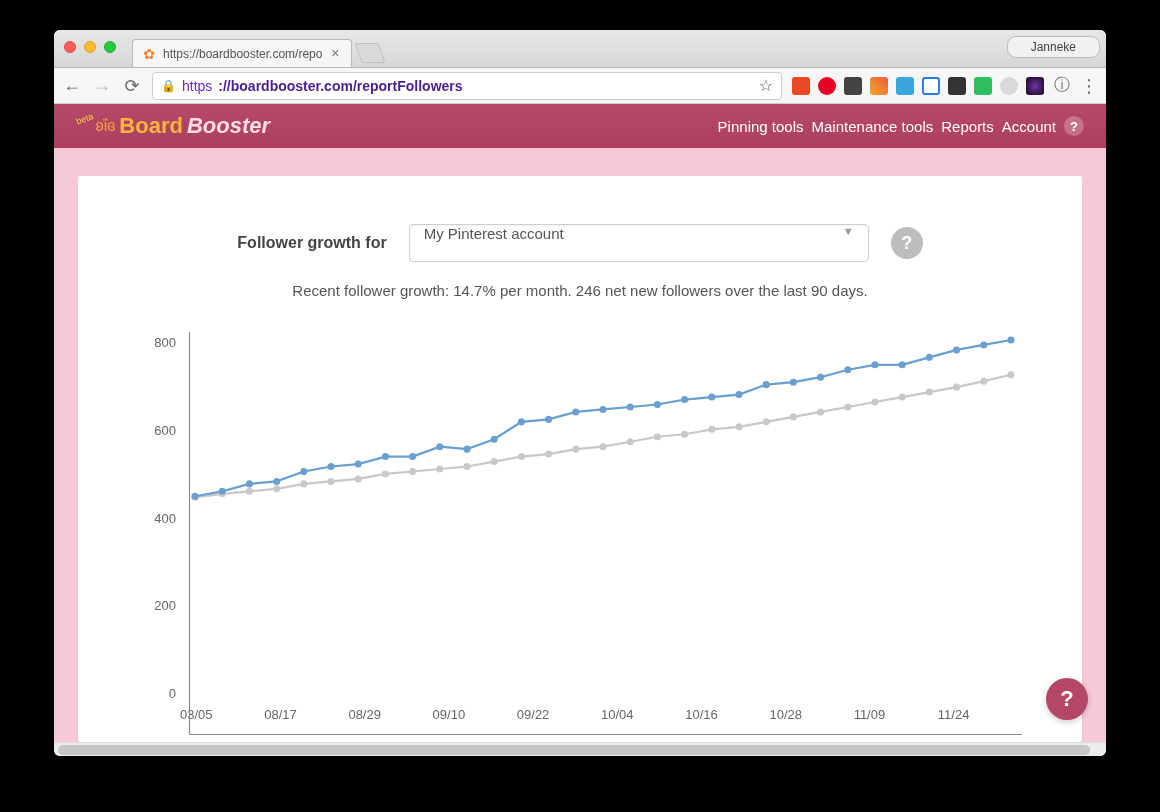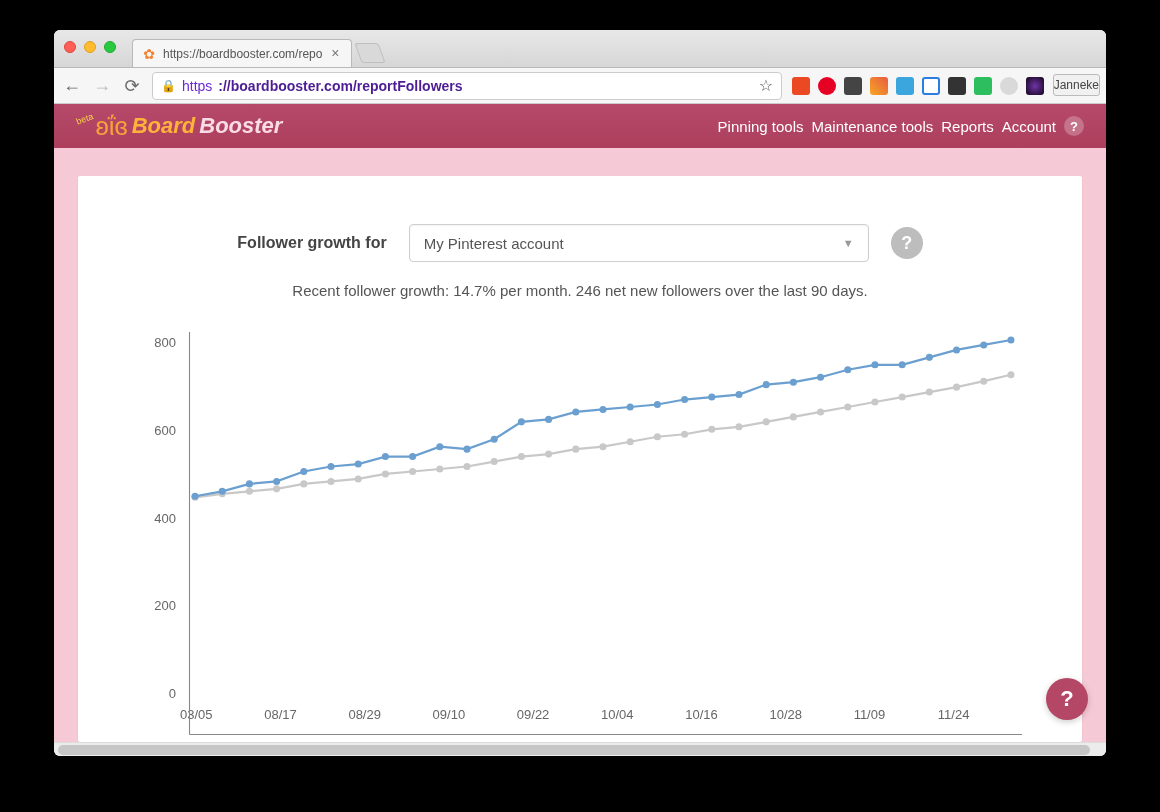--- a/index.html
+++ b/index.html
@@ -72,24 +72,23 @@
     width: 24px; height: 20px;
     margin: 0 0 4px 6px;
     background: #d9d9d9;
     border:1px solid #bfbfbf;
     transform: skewX(20deg);
     border-radius: 3px;
   }
   .profile-chip {
     position:absolute; right:6px; top:6px;
     font-size:12px; color:#444;
-    padding:3px 0;
-    border:1px solid #bbb; border-radius:3px;
+    padding:3px 23px;
+    border:1px solid #bbb; border-radius:9px;
     background:#f1f1f1;
-    margin-top:38px;
   }
   
   .urlbar {
     height: 36px;
     background: #f6f6f6;
     border-bottom:1px solid #ccc;
     display:flex;align-items:center;
     padding:0 8px;gap:10px;
   }
   .nav-ico { color:#6b6b6b; font-size:18px; width:20px;text-align:center;}
@@ -122,43 +121,43 @@
   .topnav {
     background:#b54766;
     background: linear-gradient(#b6496a, #ad3f5d);
     height:44px;
     display:flex;align-items:center;
     padding:0 22px;
     color:#fff;
   }
   .brand {display:flex;align-items:center;gap:4px;}
   .brand .beta{font-size:9px;color:#f6d44a;transform:rotate(-20deg);margin-right:-2px;margin-top:-14px;}
-  .brand .bfly{color:#f7a13b;font-size:26px;}
-  .brand .b1{color:#ffb33a;font-weight:700;font-size:22px;font-style:italic;}
+  .brand .bfly{color:#f7a13b;font-size:16px;}
+  .brand .b1{color:#ffb33a;font-weight:700;font-size:22px;}
   .brand .b2{color:#fbdce6;font-weight:700;font-size:22px;font-style:italic;}
   .navlinks{margin-left:auto;display:flex;gap:8px;align-items:center;font-size:15px;}
   .navlinks a{color:#fff;text-decoration:none;}
   .help-circ{width:20px;height:20px;border-radius:50%;background:rgba(255,255,255,0.25);color:#fff;display:flex;align-items:center;justify-content:center;font-size:13px;font-weight:700;}
 
   .card {
     background:#fff;
     margin:28px 24px 0;
     border-radius:2px;
     padding: 48px 60px 20px;
     box-shadow: 0 1px 2px rgba(0,0,0,0.08);
   }
   .selector-row{
     display:flex;align-items:center;justify-content:center;gap:22px;
     margin-bottom:20px;
   }
   .selector-row .lbl{color:#444;font-weight:600;font-size:16px;}
   .dropdown{
     width:460px;height:38px;
     border:1px solid #cfcfcf;border-radius:4px;
-    display:flex;align-items:center;padding:0 14px;
+    display:flex;padding:0 14px;
     color:#555;font-size:15px;
     box-shadow: inset 0 1px 2px rgba(0,0,0,0.05);
   }
   .dropdown .caret{margin-left:auto;color:#999;font-size:11px;}
   .help-grey{
     width:32px;height:32px;border-radius:50%;
     background:#bdbdbd;color:#fff;font-weight:700;
     display:flex;align-items:center;justify-content:center;font-size:18px;
   }
   .summary{

